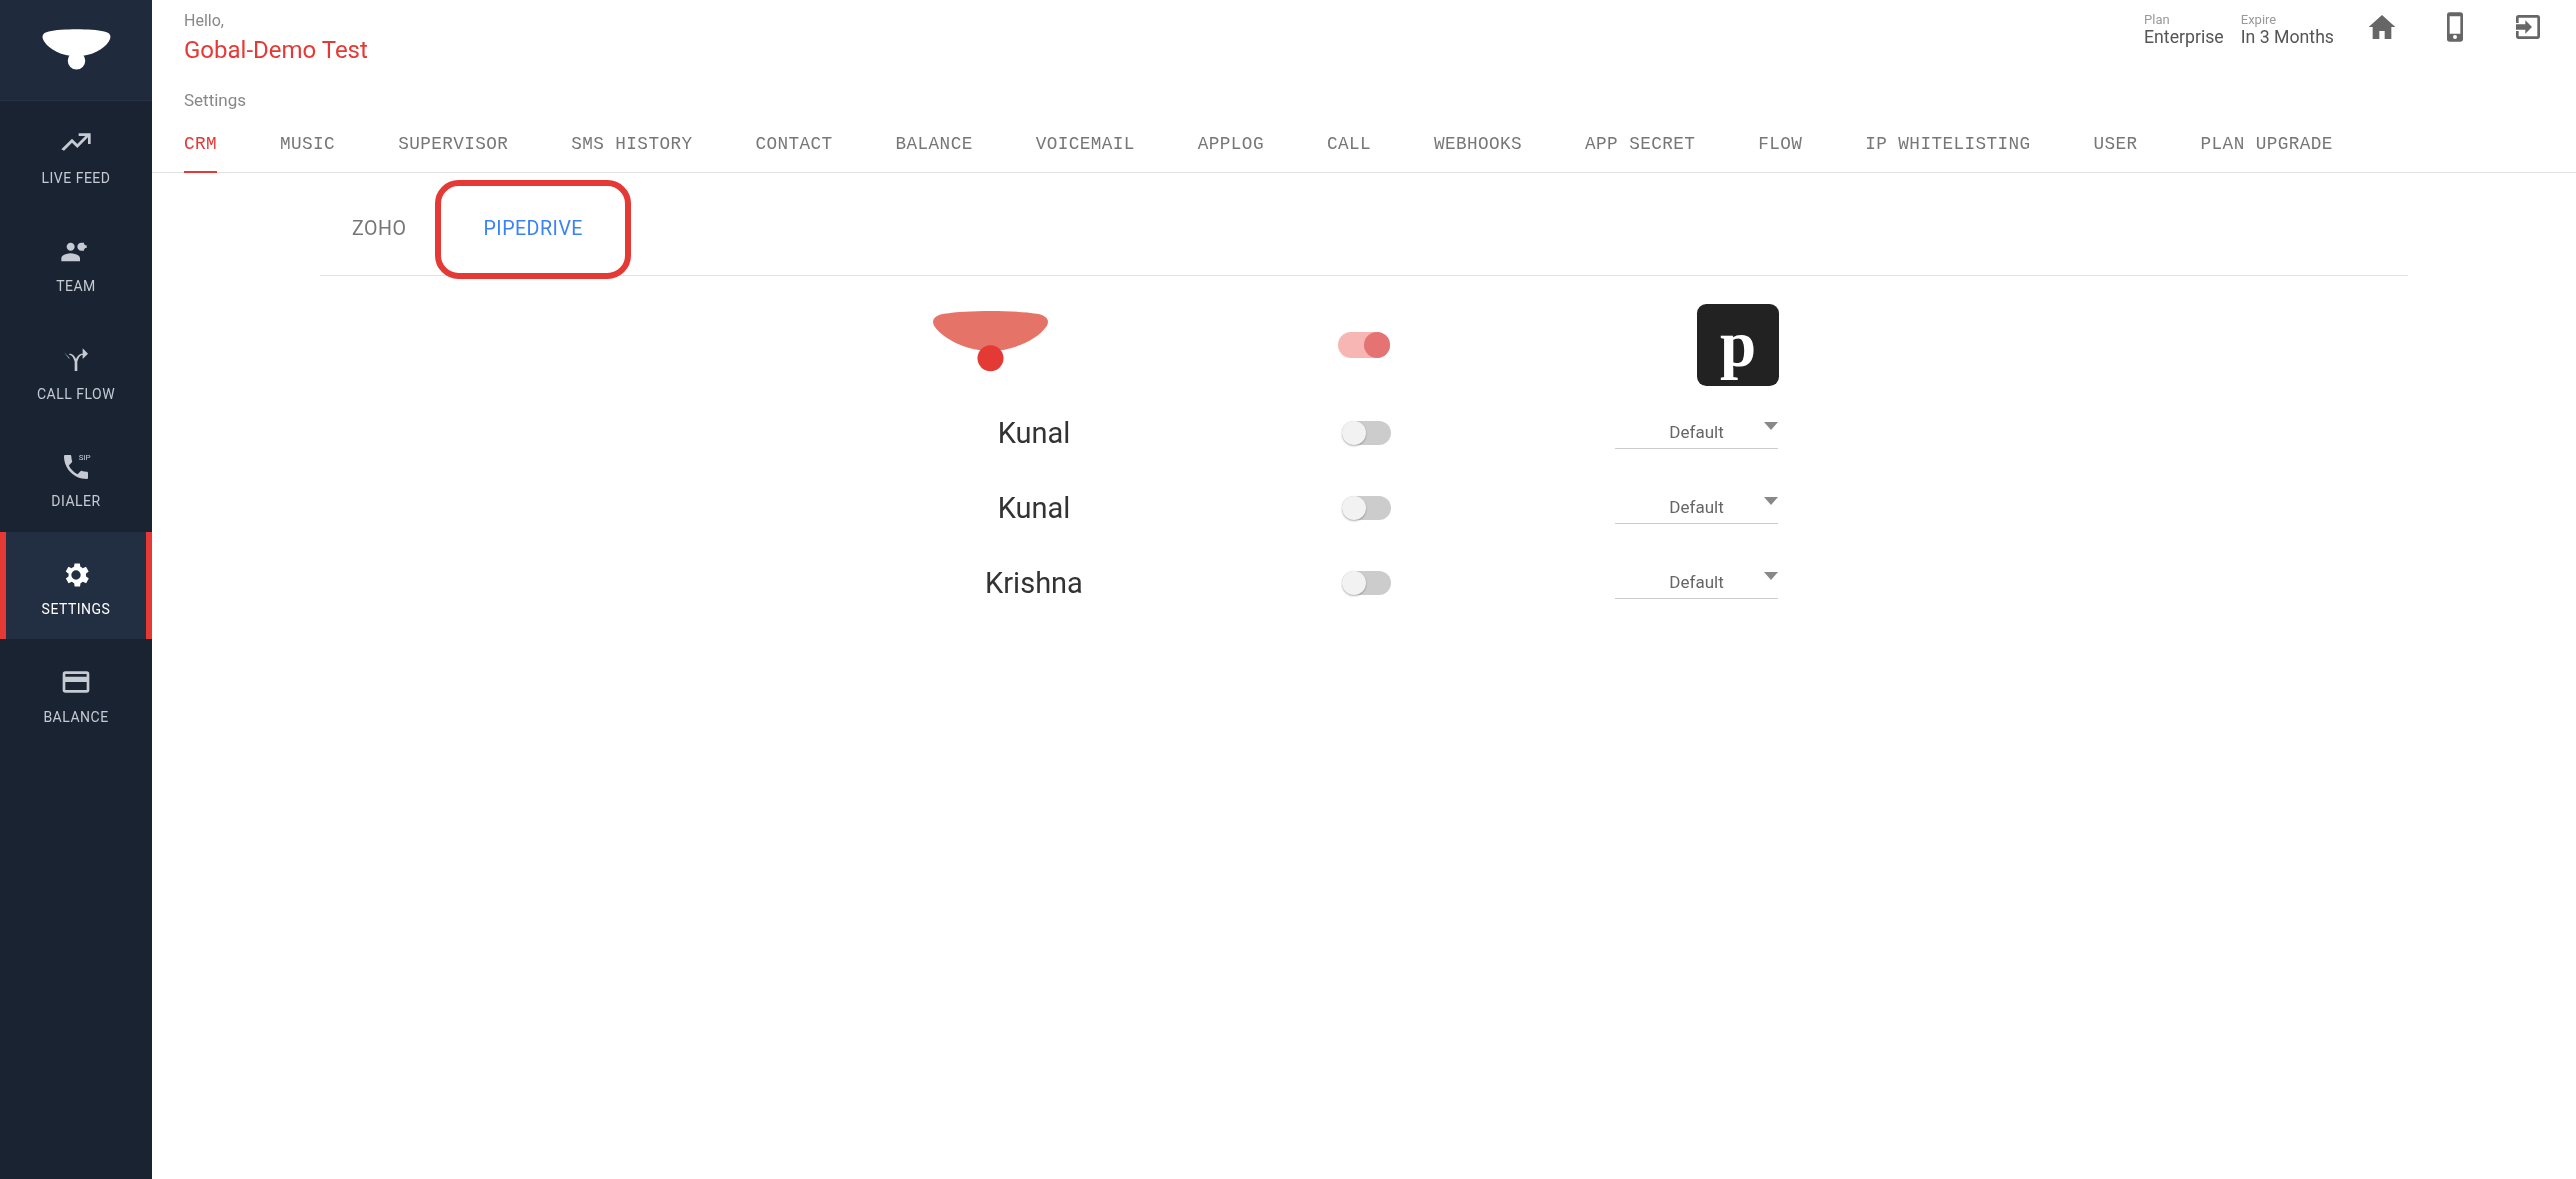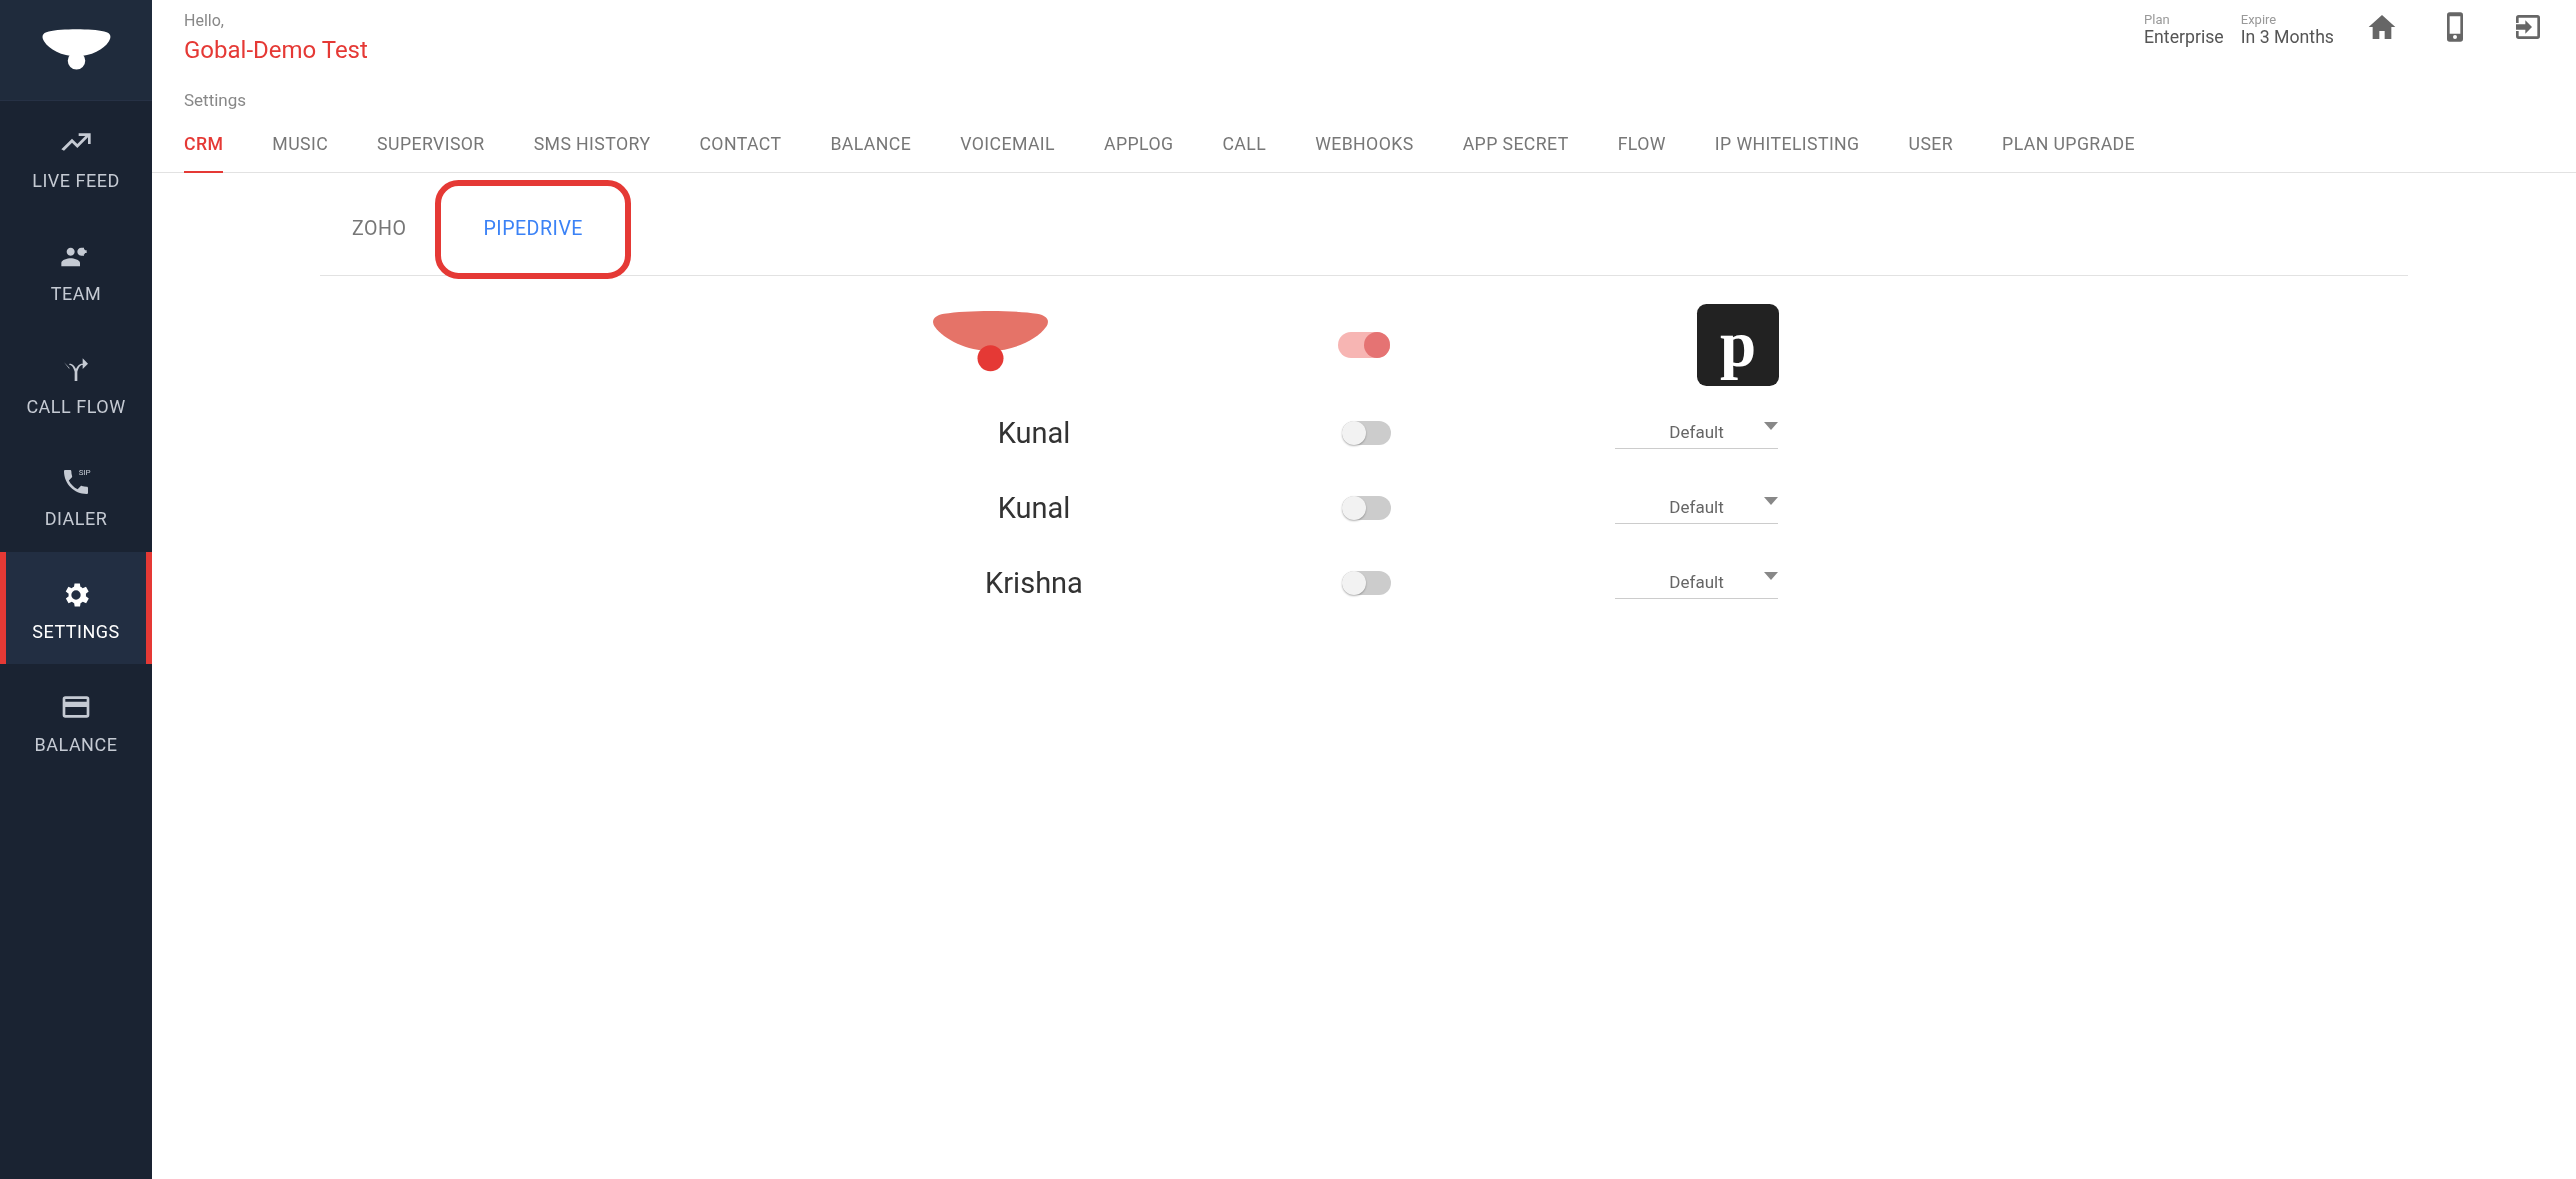--- a/index.html
+++ b/index.html
@@ -4,38 +4,38 @@
   <style>
     * { box-sizing: border-box; margin: 0; padding: 0; }
     body { font-family: -apple-system, BlinkMacSystemFont, "Segoe UI", Roboto, Arial, sans-serif; background: #fff; color: #333; display:flex; height:1180px; width:2576px; overflow:hidden;}
     .sidebar { width: 152px; background:#1a2332; color:#aab0bb; display:flex; flex-direction:column; align-items:center; flex-shrink:0;}
     .logo-area { width:100%; height:101px; display:flex; align-items:center; justify-content:center; background:#1f2b3c; border-bottom:0.9px solid #263145;}
     .logo-phone { width:73px; height:47px; position:relative; }
     .logo-phone svg { width:73px; height:47px; }
     .nav-item { width:100%; display:flex; flex-direction:column; align-items:center; padding:26px 0 22.4px; cursor:pointer; position:relative; }
     .nav-item .icon { width:34px; height:34px; display:flex; align-items:center; justify-content:center; margin-bottom:9.3px; }
     .nav-item .icon svg { width:32px; height:32px; fill:#c5cad3; }
-    .nav-item .lbl { font-size:18px; letter-spacing:0.5px; color:#c5cad3; text-align:center; }
+    .nav-item .lbl { font-size:14px; letter-spacing:0.5px; color:#c5cad3; text-align:center; }
     .nav-item.active { background:#222e42; }
     .nav-item.active::before { content:""; position:absolute; left:0; top:0; bottom:0; width:5.6px; background:#e53935; }
     .nav-item.active::after  { content:""; position:absolute; right:0; top:0; bottom:0; width:5.6px; background:#e53935; }
     .nav-item.active .icon svg { fill:#fff; }
     .nav-item.active .lbl { color:#fff; }
     .main { flex:1; display:flex; flex-direction:column; }
     .topbar { display:flex; align-items:flex-start; padding:11.2px 32px 0 32px; height:71px; position:relative;}
     .greeting { font-size:16px; color:#888; }
     .tenant-name { font-size:24px; color:#e53935; margin-top:5.6px; }
     .top-right { margin-left:auto; display:flex; align-items:center; gap:32px; }
     .plan-block { display:flex; gap:17px; }
     .plan-col .pl { font-size:13px; color:#999; }
     .plan-col .pv { font-size:17.7px; color:#555; }
     .top-icons { display:flex; gap:41px; align-items:center; }
     .top-icons svg { width:32px; height:32px; fill:#666; cursor:pointer; }
     .section-label { font-size:17px; color:#888; padding:18.7px 32px 7.5px; }
-    .tabs1 { display:flex; gap:49px; padding:0 32px; border-bottom:0.9px solid #e2e2e2; }
+    .tabs1 { display:flex; gap:63px; padding:0 32px; border-bottom:0.9px solid #e2e2e2;font-family:Liberation Mono, monospace; }
     .tab1 { padding:17px 0; font-size:17.7px; letter-spacing:0.4px; color:#777; cursor:pointer; white-space:nowrap; }
     .tab1.active { color:#e53935; border-bottom:2.8px solid #e53935; margin-bottom:-0.9px; font-weight:500;}
     .content { padding:0 168px; }
     .tabs2 { display:flex; gap:0; border-bottom:0.9px solid #e2e2e2; margin-top:9.3px; position:relative;}
     .tab2 { padding:34px 32px; font-size:19.6px; letter-spacing:0.5px; color:#777; cursor:pointer; }
     .tab2.active { color:#3b82f6; border-bottom:2.8px solid #e53935; margin-bottom:-0.9px; font-weight:400;}
     .tab2.active.highlighted { outline:6.5px solid #e53935; outline-offset:-3.7px; border-radius:20.5px; padding:34px 45px; border-bottom:2.8px solid #e53935; }
     .phone-logo-red svg { width:131px; height:65px; }
     .master-switch { width:52px; height:26px; border-radius:26px; background:#f7b5b3; position:relative; cursor:pointer; }
     .master-switch .knob { width:26px; height:26px; border-radius:50%; background:#e57373; position:absolute; right:0; top:0; }

